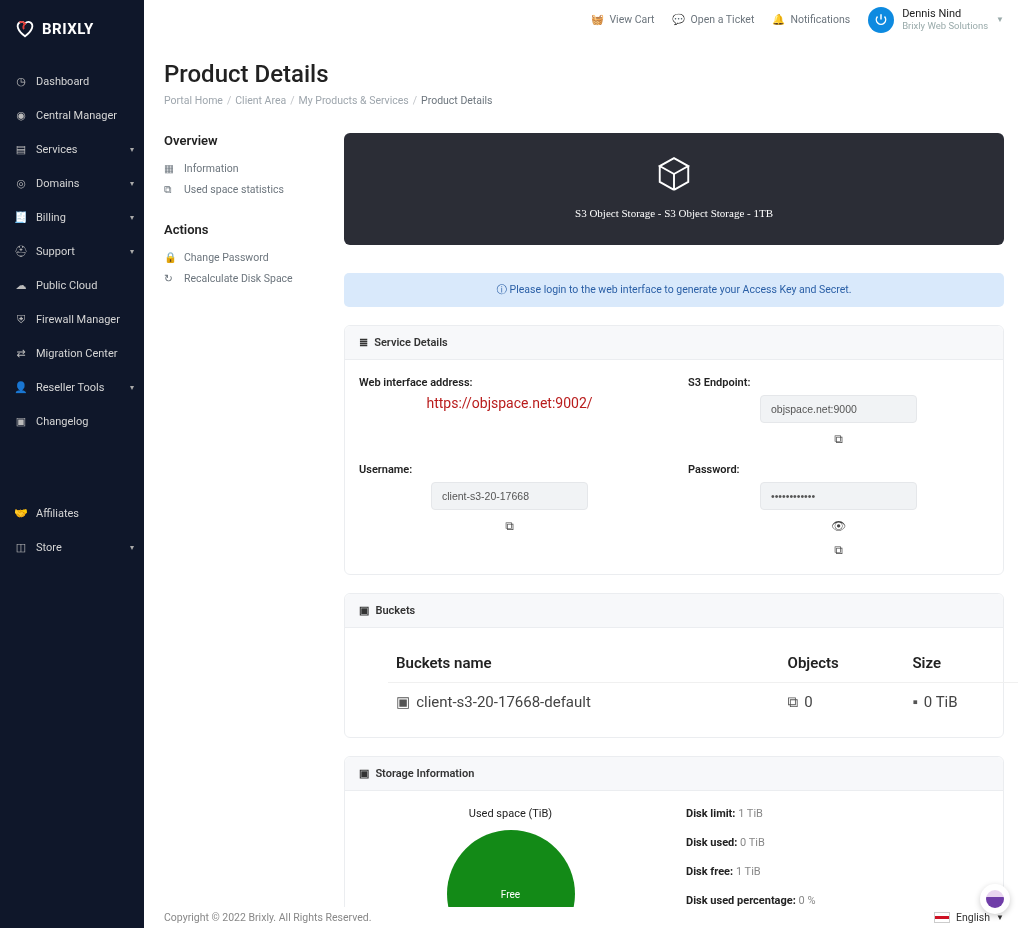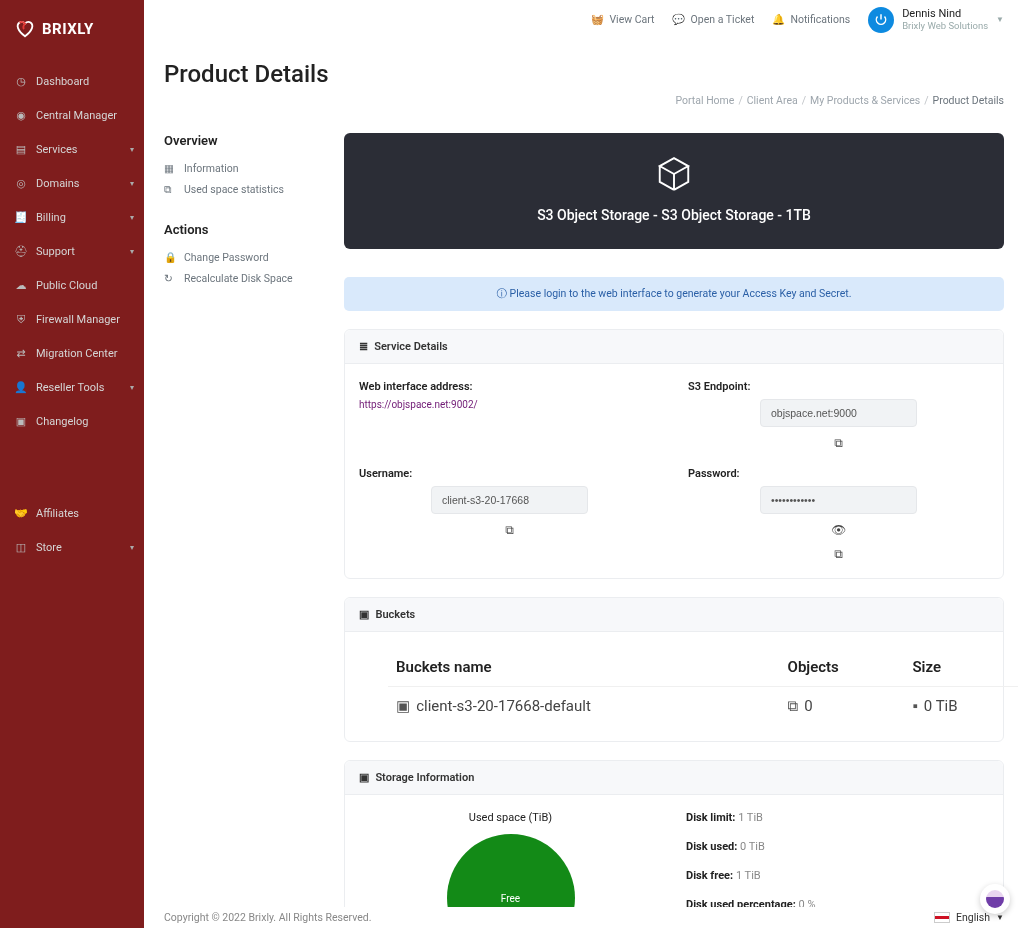--- a/index.html
+++ b/index.html
@@ -1,20 +1,20 @@
 <!DOCTYPE html>
 <html><head>
 <meta charset="utf-8">
 <style>
 * { box-sizing: border-box; margin: 0; padding: 0; }
 body { font-family: -apple-system, "Segoe UI", Roboto, sans-serif; font-size: 12px; color: #333; background: #fff; width: 1024px; height: 928px; overflow: hidden; position: relative; }
 .app { display: flex; height: 928px; }
 
 
-.sidebar { width: 144px; background: #7f1d1d; color: #fff; display: flex; flex-direction: column; flex-shrink: 0; }
+.sidebar { width: 144px; background: #0f172a; color: #fff; display: flex; flex-direction: column; flex-shrink: 0; }
 .logo-wrap { padding: 18px 14px; display: flex; align-items: center; gap: 6px; }
 .logo-mark { width: 22px; height: 22px; }
 .logo-text { font-weight: 700; font-size: 15px; letter-spacing: 0.5px; color:#fff; }
 .nav { list-style: none; padding: 0; margin-top: 6px; flex:1; }
 .nav li { padding: 10px 14px; display: flex; align-items: center; gap: 8px; font-size: 11px; color: #d5d5d5; cursor: pointer; position: relative; }
 .nav li .caret { position: absolute; right: 10px; color: #aaa; font-size: 8px; }
 .nav-icon { width: 14px; height: 14px; display:inline-flex; align-items:center; justify-content:center; color:#bbb;}
 .nav-bottom { list-style:none; padding:0; margin-bottom:6px;}
 
 
@@ -22,48 +22,48 @@
 .topbar { height: 40px; display: flex; justify-content: flex-end; align-items: center; padding: 0 20px; gap: 18px; font-size: 10.5px; color: #6c757d; border-bottom: 1px solid transparent;}
 .topbar-item { display: flex; align-items: center; gap: 5px; cursor: pointer; }
 .topbar-user { display: flex; align-items: center; gap: 8px;}
 .avatar { width: 26px; height: 26px; border-radius: 50%; background:#0d8ae0; display:flex; align-items:center; justify-content:center; color:#fff; font-size:14px;}
 .user-meta { line-height: 1.2; }
 .user-name { font-size: 11px; color:#222; }
 .user-sub { font-size: 9.5px; color:#9aa; }
 
 .content { flex:1; overflow:auto; padding: 0 20px 6px 20px; }
 .page-title { font-size: 24px; font-weight: 500; color:#222; margin-top: 20px; }
-.breadcrumb { font-size: 10.5px; color:#9ea6ad; margin-top:6px; display:flex; gap:4px; flex-wrap:wrap;justify-content:flex-end;}
+.breadcrumb { font-size: 10.5px; color:#9ea6ad; margin-top:6px; display:flex; gap:4px; flex-wrap:wrap;}
 .breadcrumb a { color:#9ea6ad; text-decoration:none;}
 .breadcrumb .sep { color:#c0c4c8;}
 .breadcrumb .current { color:#6c757d;}
 
 .layout { display:flex; gap:22px; margin-top: 26px; }
 .leftcol { width: 158px; flex-shrink:0; }
 .section-h { font-size: 13px; font-weight:600; color:#222; margin-bottom:10px;}
 .link-list { list-style:none; padding:0; margin:0 0 22px 0;}
 .link-list li { display:flex; align-items:center; gap:8px; padding: 4px 0; font-size: 10.5px; color:#6c757d; cursor:pointer;}
 .link-list .lico { width:12px; color:#6c757d;}
 
 .rightcol { flex:1; }
 
 .hero { background:#2b2d36; color:#fff; border-radius:6px; text-align:center; padding: 22px 10px 26px; margin-bottom: 28px;}
 .hero-icon { width:38px; height:38px; margin:0 auto 14px; }
-.hero h3 { font-size: 14px; font-weight:500;}
+.hero h3 { font-size: 11px; font-weight:500;font-family:Liberation Serif, serif;}
 
 .card { border:1px solid #ebedf0; border-radius:6px; margin-bottom:18px; background:#fff;}
 .card-header { background:#f7f8fa; padding:10px 14px; font-size:11px; font-weight:600; border-bottom:1px solid #ebedf0; border-radius:6px 6px 0 0; display:flex; align-items:center; gap:6px;}
 .card-body { padding:16px 14px; }
 
 .alert { background:#d9e9fb; color:#2a5fa6; border-radius:5px; padding:10px 12px; font-size:10.5px; text-align:center; margin-bottom:18px;}
 
 .row2 { display:flex; gap:28px; }
 .col { flex:1; }
 .label { font-size:11px; font-weight:600; color:#222; margin-bottom:6px; display:block;}
-.value-lg { font-size:10px; color:#701a75;}
+.value-lg { font-size:14px; color:#b91c1c;text-align:center;}
 .input-group { display:flex; align-items:center; gap:8px;flex-direction:column;}
 .input { flex:1; background:#f1f3f5; border:1px solid #e5e7ea; border-radius:4px; padding:7px 10px; font-size:10.5px; color:#555;}
 .icon-btn { width:16px; height:16px; color:#444; cursor:pointer; display:inline-flex; align-items:center; justify-content:center;}
 .mt { margin-top:16px;}
 
 table.buckets { width:100%; border-collapse:collapse; font-size:15px;margin-left:29px;}
 table.buckets th { text-align:left; font-weight:600; padding:10px 8px; color:#222;}
 table.buckets td { padding:10px 8px; color:#444; border-top:1px solid #f0f0f0;}
 .tbl-ico { margin-right:6px; color:#555;}
 

